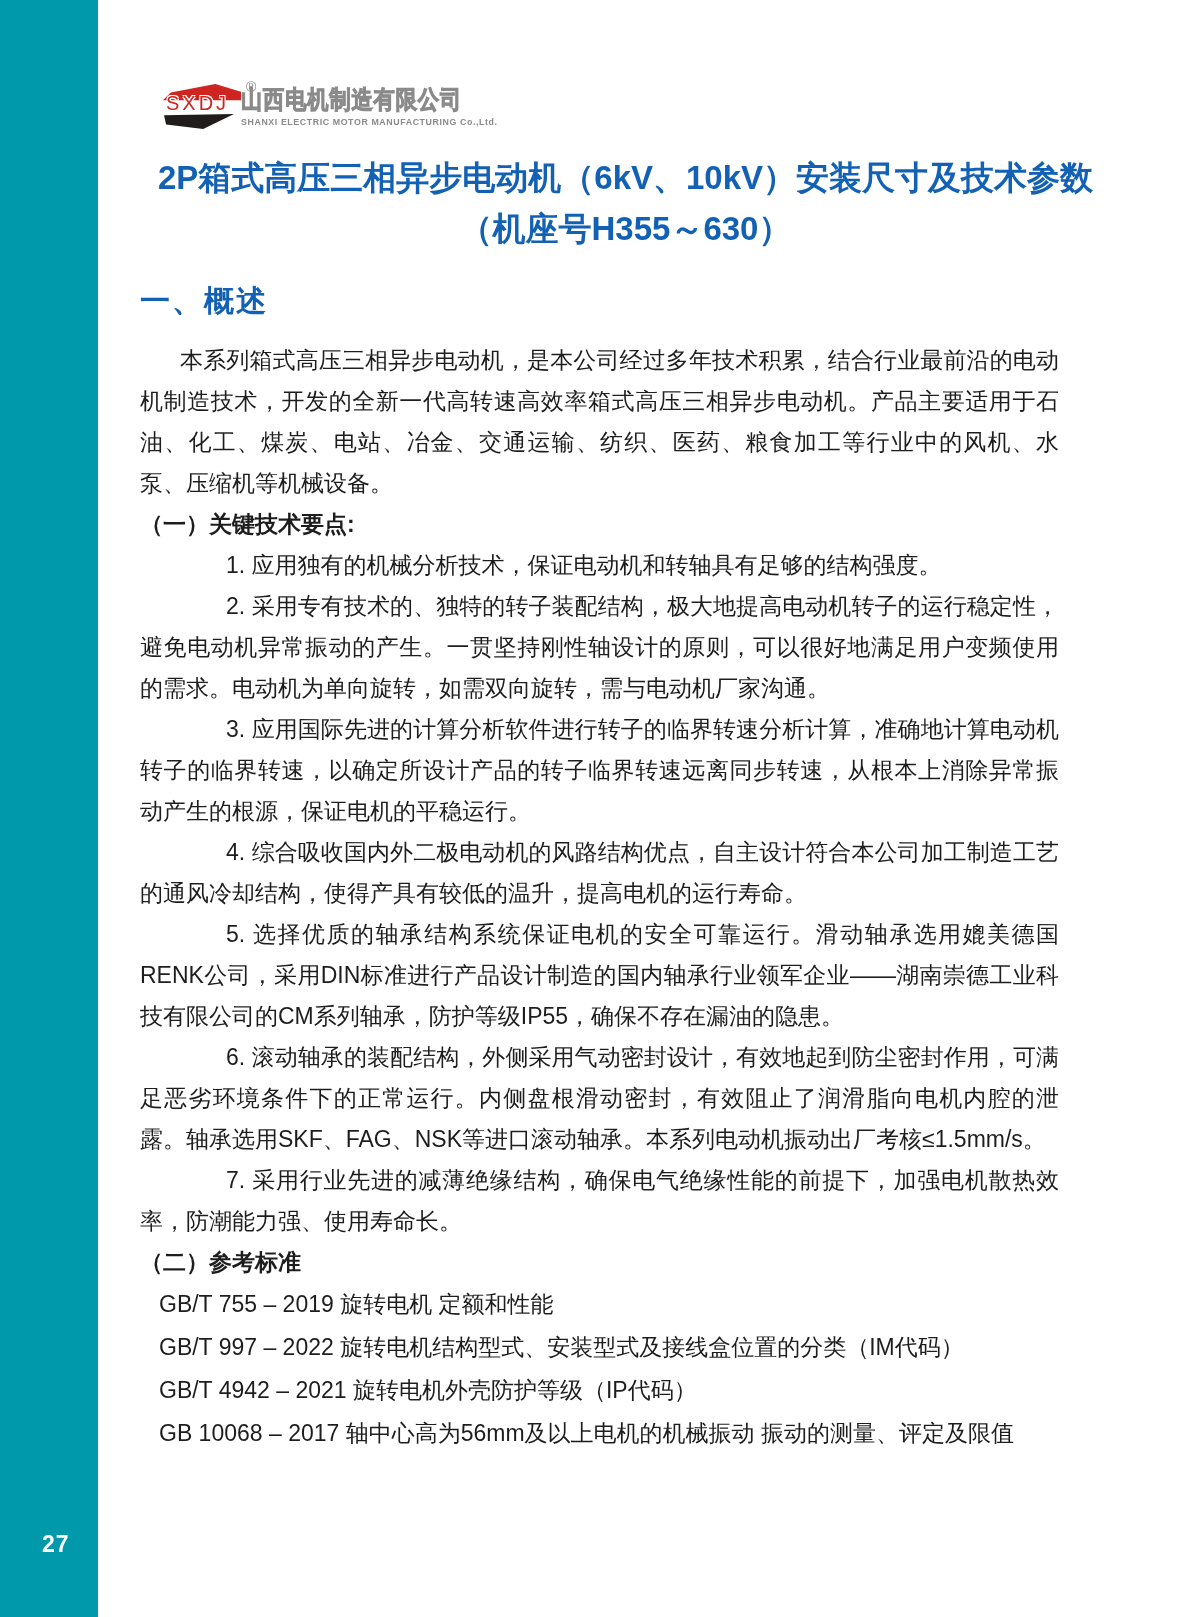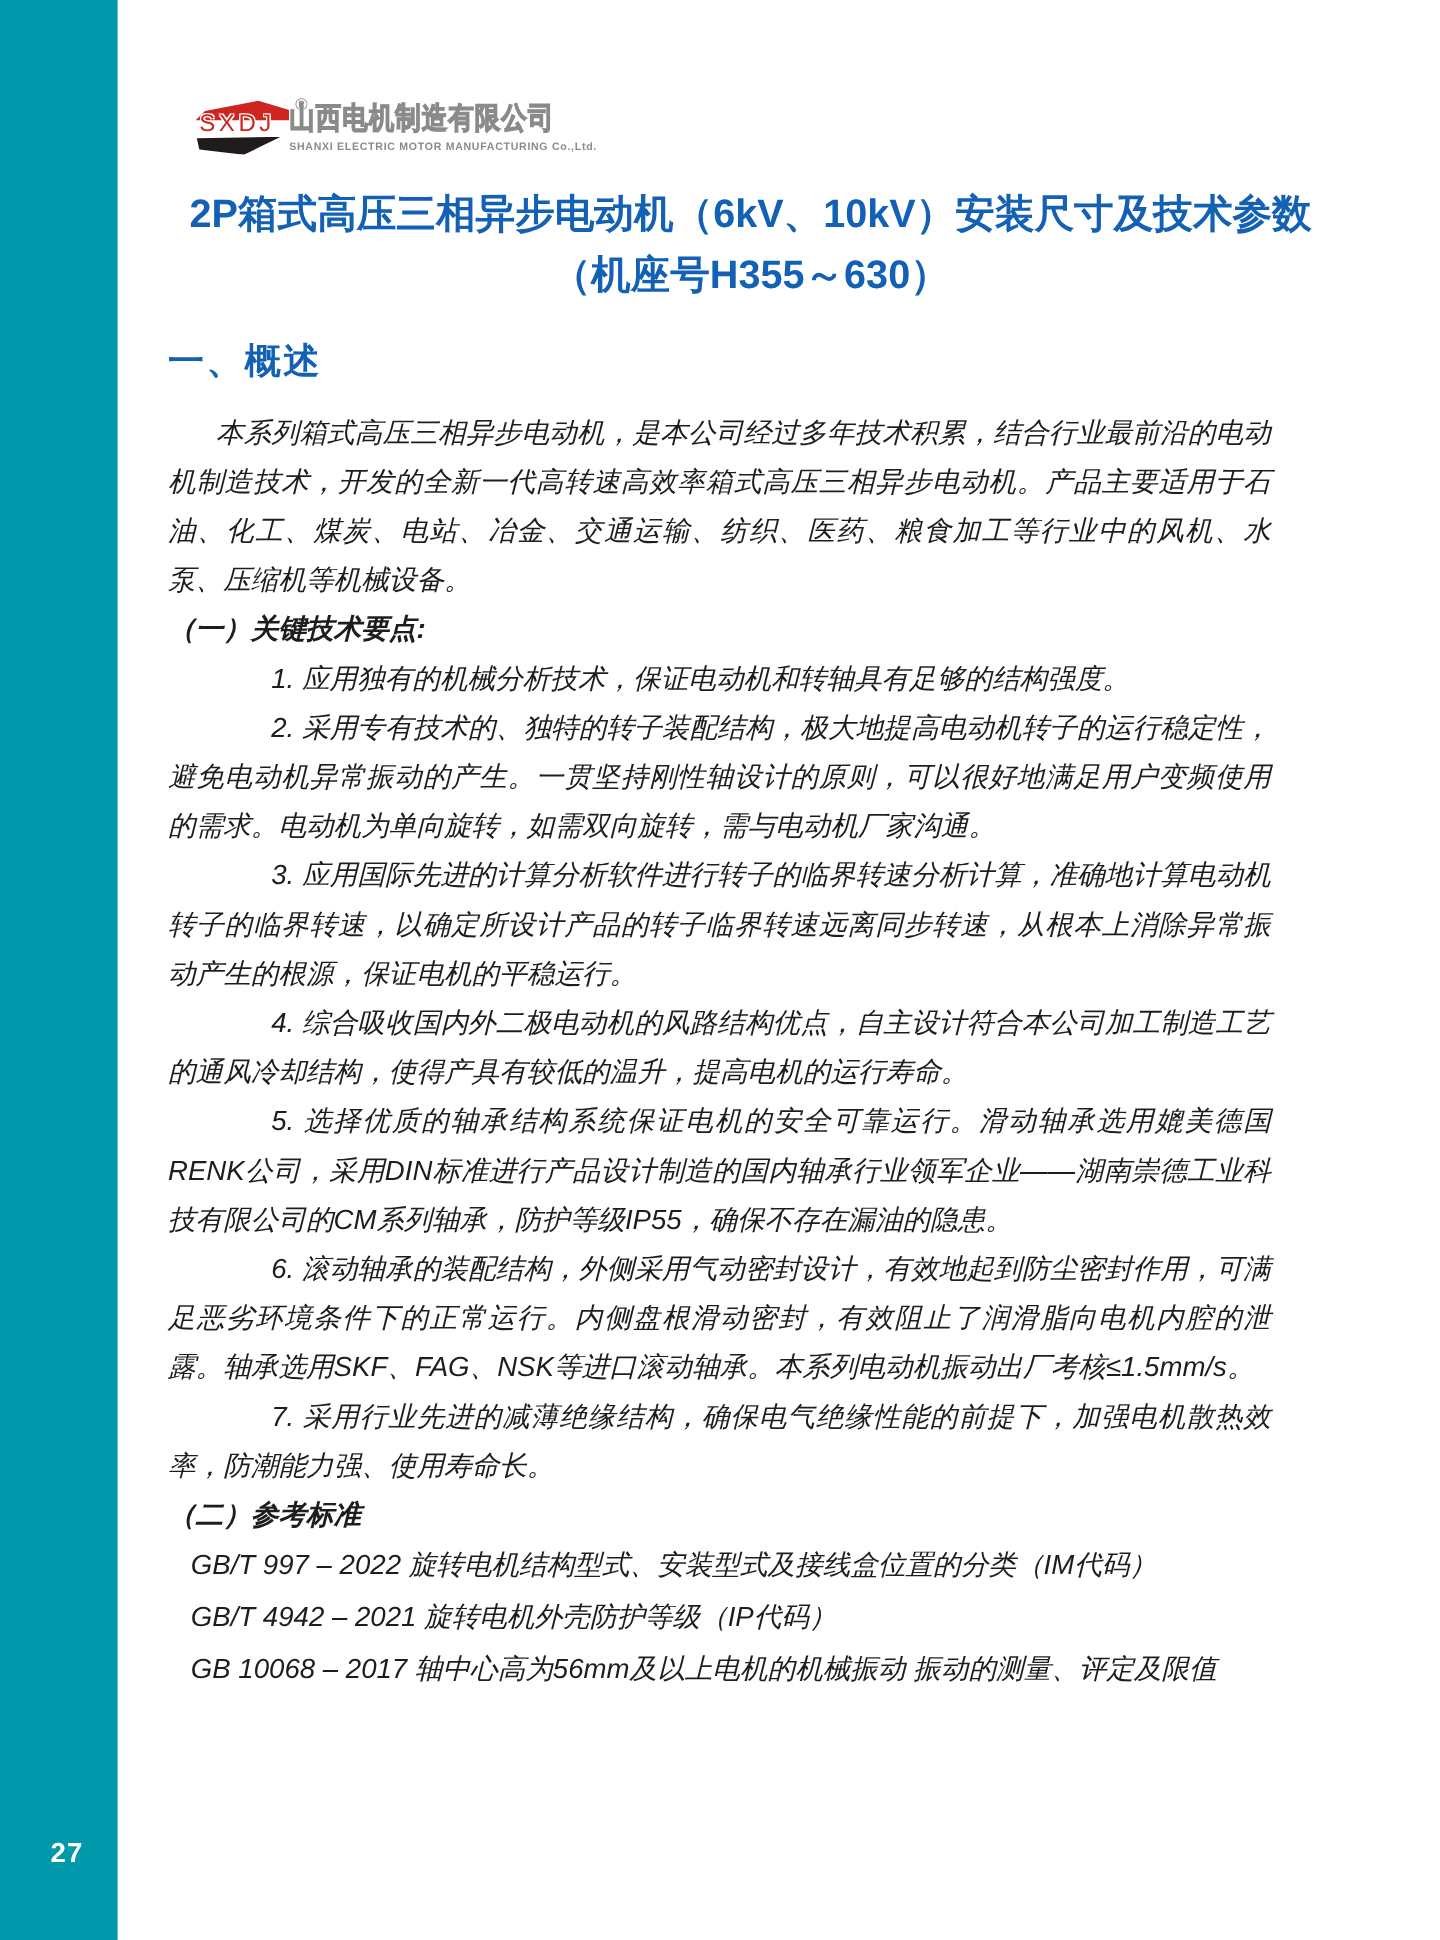--- a/index.html
+++ b/index.html
@@ -72,21 +72,21 @@
 
   
   .section-heading {
     position: absolute; left: 140px; top: 281px;
     color: var(--title-blue, #1361b4); font-weight: bold; font-size: 30px;
     letter-spacing: 2px;
   }
 
   .body-flow {
     position: absolute; left: 140px; top: 340px; width: 919px;
-    font-size: 23px; line-height: 41px; text-align: justify; font-style: italic;
+    font-size: 23px; line-height: 41px; text-align: justify;
   }
   .body-flow p { margin: 0; }
   .indent-intro { text-indent: 40px; }
   .indent-item  { text-indent: 86px; }
   .subhead { font-weight: bold; text-align: left; }
 
   .standards { padding-left: 19px; text-align: left; }
   .standard-line { line-height: 43px; white-space: nowrap; }
 </style>
 </head>
@@ -124,17 +124,18 @@
   <p class="indent-item">2. 采用专有技术的、独特的转子装配结构，极大地提高电动机转子的运行稳定性，避免电动机异常振动的产生。一贯坚持刚性轴设计的原则，可以很好地满足用户变频使用的需求。电动机为单向旋转，如需双向旋转，需与电动机厂家沟通。</p>
   <p class="indent-item">3. 应用国际先进的计算分析软件进行转子的临界转速分析计算，准确地计算电动机转子的临界转速，以确定所设计产品的转子临界转速远离同步转速，从根本上消除异常振动产生的根源，保证电机的平稳运行。</p>
   <p class="indent-item">4. 综合吸收国内外二极电动机的风路结构优点，自主设计符合本公司加工制造工艺的通风冷却结构，使得产具有较低的温升，提高电机的运行寿命。</p>
   <p class="indent-item">5. 选择优质的轴承结构系统保证电机的安全可靠运行。滑动轴承选用媲美德国RENK公司，采用DIN标准进行产品设计制造的国内轴承行业领军企业——湖南崇德工业科技有限公司的CM系列轴承，防护等级IP55，确保不存在漏油的隐患。</p>
   <p class="indent-item">6. 滚动轴承的装配结构，外侧采用气动密封设计，有效地起到防尘密封作用，可满足恶劣环境条件下的正常运行。内侧盘根滑动密封，有效阻止了润滑脂向电机内腔的泄露。轴承选用SKF、FAG、NSK等进口滚动轴承。本系列电动机振动出厂考核≤1.5mm/s。</p>
   <p class="indent-item">7. 采用行业先进的减薄绝缘结构，确保电气绝缘性能的前提下，加强电机散热效率，防潮能力强、使用寿命长。</p>
 
   <p class="subhead">（二）参考标准</p>
 
   <div class="standards">
+    <div class="standard-line">GB/T 755 – 2019 旋转电机 定额和性能</div>
     <div class="standard-line">GB/T 997 – 2022 旋转电机结构型式、安装型式及接线盒位置的分类（IM代码）</div>
     <div class="standard-line">GB/T 4942 – 2021 旋转电机外壳防护等级（IP代码）</div>
     <div class="standard-line">GB 10068 – 2017 轴中心高为56mm及以上电机的机械振动 振动的测量、评定及限值</div>
   </div>
 </div>
 
 </body></html>

